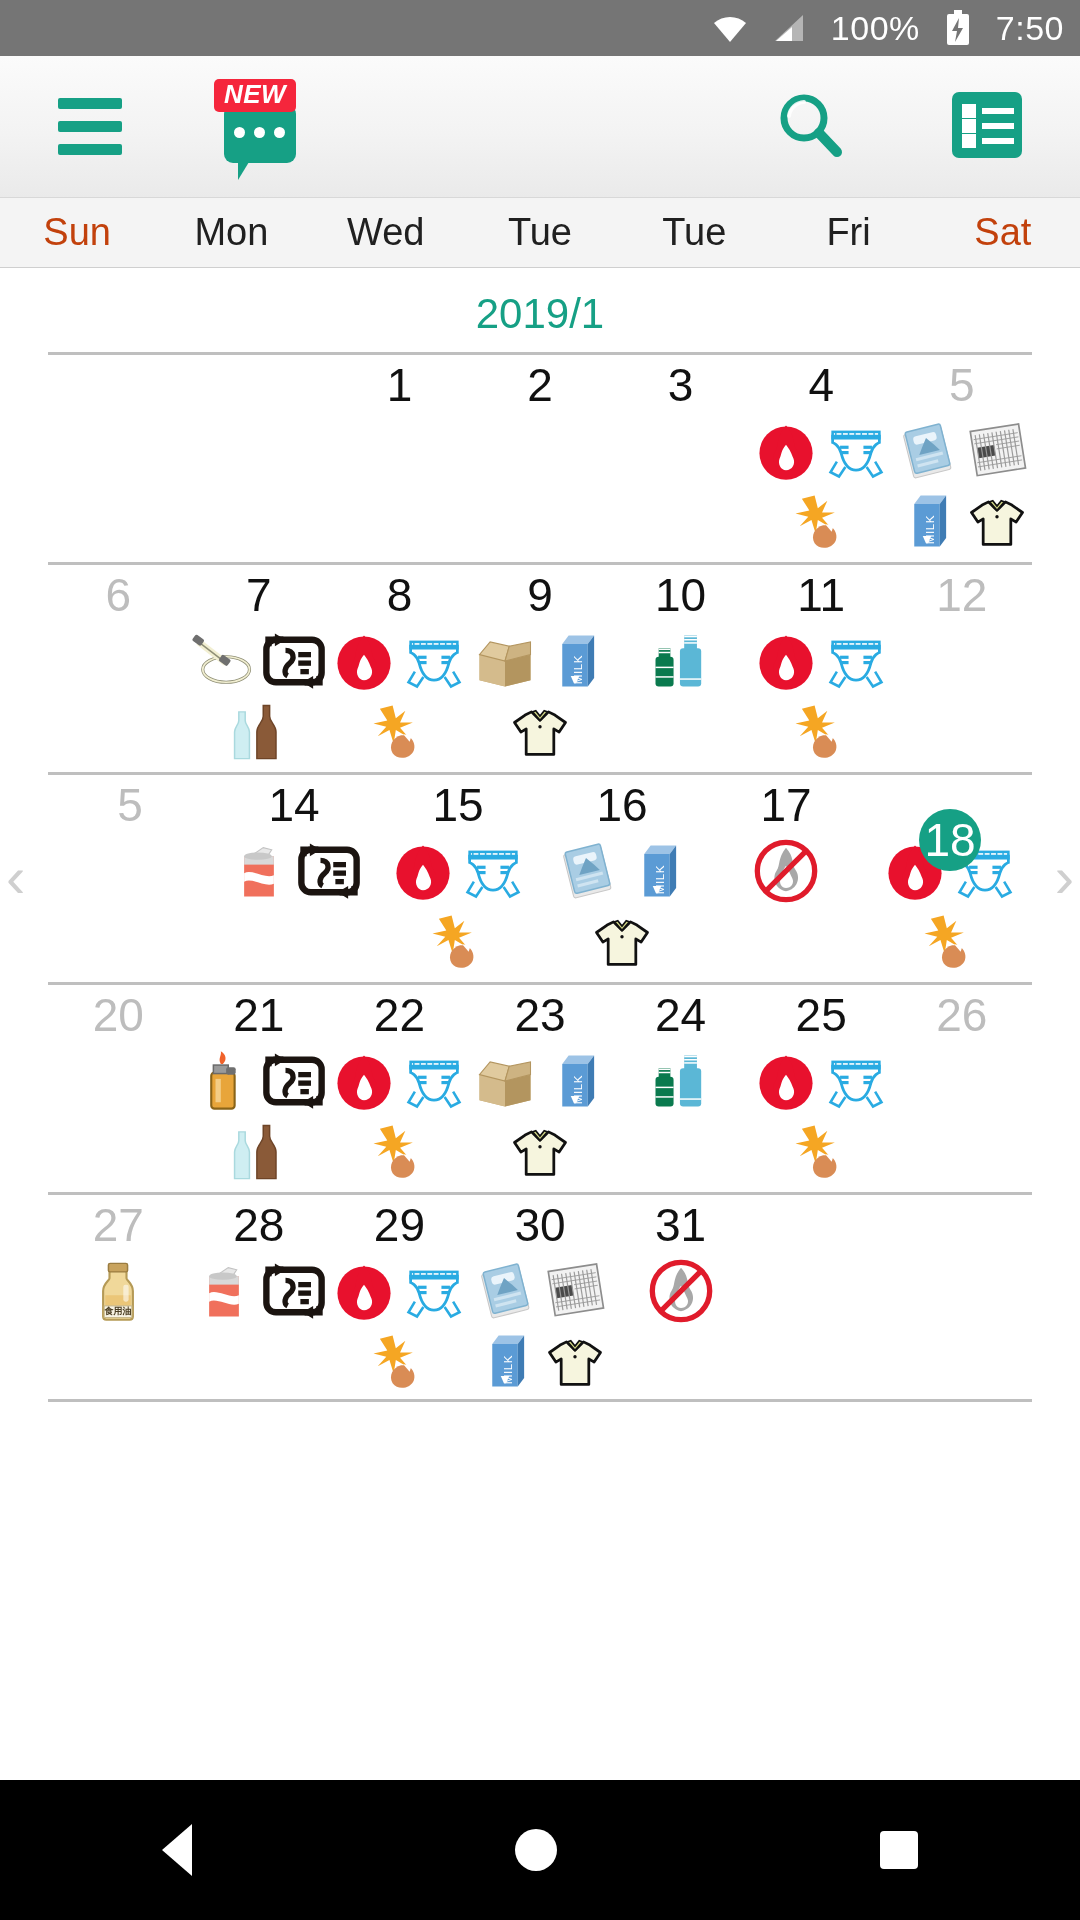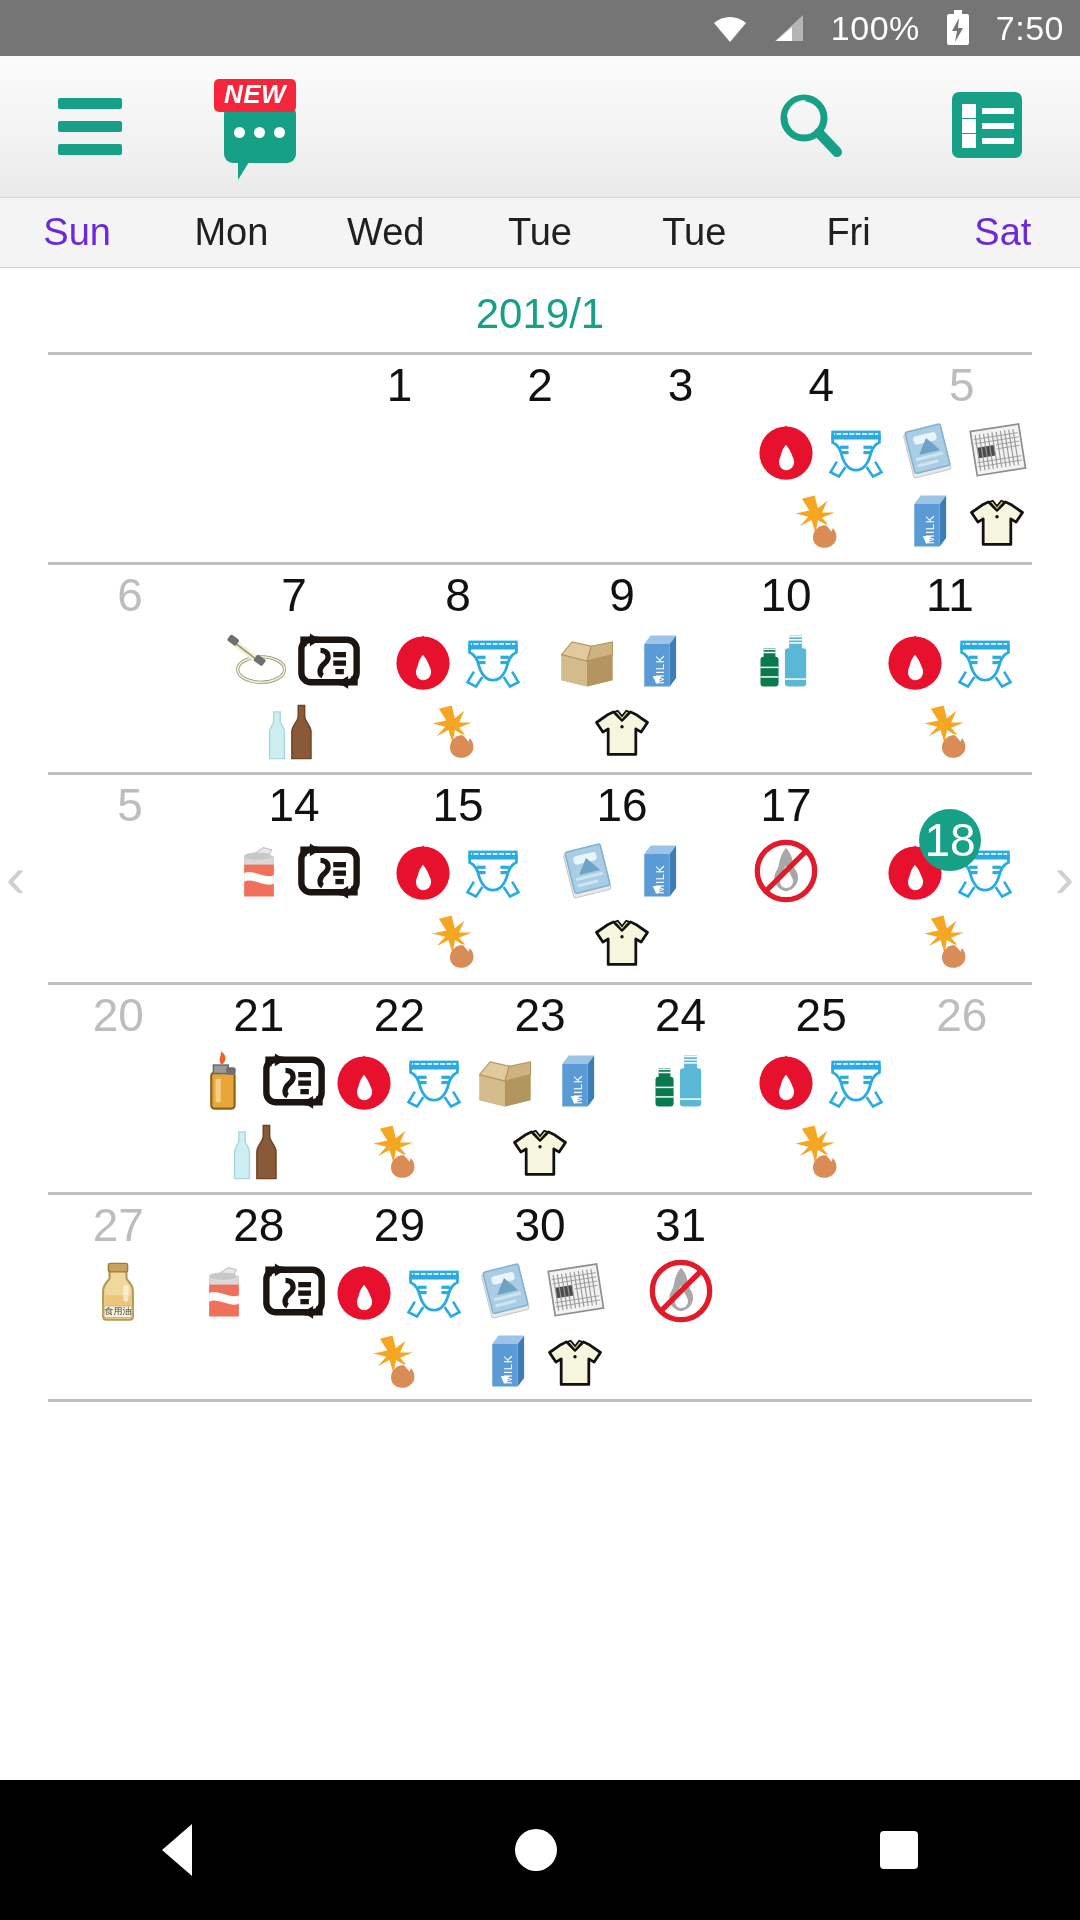--- a/index.html
+++ b/index.html
@@ -56,21 +56,21 @@
 
   
   .weekdays{
     height:70px; display:flex; background:#f4f4f4;
     border-bottom:1px solid #cfcfcf;
   }
   .weekdays div{
     flex:1; text-align:center; font-size:38px; color:#202020;
     display:flex; align-items:center; justify-content:center;
   }
-  .weekdays div.dim{ color:#6d28d9; }
+  .weekdays div.dim{ color:#c2410c; }
 
   
   .month-label{
     text-align:center; color:#16a085; font-size:42px;
     padding:22px 0 14px;
   }
 
   
   .cal-wrap{ position:relative; }
   .week{
@@ -490,20 +490,23 @@
             </span>
             <span style="width: 68px; height: 68px; display: block; flex: 0 0 auto;">
               <svg class="ic" viewBox="0 0 64 64" xmlns="http://www.w3.org/2000/svg" width="68" height="68">
                 <path d="M26 8 L29 20 L38 13 L33 24 L45 24 L33 29 L41 38 L29 31 L27 44 L23 31 L12 37 L20 28 L8 25 L21 22 L14 11 Z" fill="#f5a623"></path>
                 <path d="M34 36 C26 38 22 46 26 53 C31 60 43 58 46 50 C48 44 44 37 38 36 Z" fill="#d98c55"></path>
                 <path d="M36 35 L44 36 L42 42" fill="#ffffff"></path>
               </svg>
             </span>
           </div>
         </div>
+        <div class="daycell">
+          <div class="daynum dim">12</div>
+        </div>
       </div>
       <div class="week">
         <div class="daycell">
           <div class="daynum dim">5</div>
         </div>
         <div class="daycell">
           <div class="daynum">14</div>
           <div class="icons">
             <span style="width: 68px; height: 68px; display: block; flex: 0 0 auto;">
               <svg class="ic" viewBox="0 0 64 64" xmlns="http://www.w3.org/2000/svg" width="68" height="68">
@@ -829,21 +832,21 @@
           </div>
         </div>
         <div class="daycell">
           <div class="daynum dim">26</div>
         </div>
       </div>
       <div class="week">
         <div class="daycell">
           <div class="daynum dim">27</div>
           <div class="icons">
-            <span style="width: 68px; height: 68px; display: block; flex: 0 0 auto;">
+            <span style="width: 68px; height: 68px; display: block; flex: 0 0 auto; font-weight: bold;">
               <svg class="ic" viewBox="0 0 64 64" xmlns="http://www.w3.org/2000/svg" width="68" height="68">
                 <path d="M24 12 L40 12 L40 20 C40 22 46 25 46 32 L46 56 C46 58 45 59 43 59 L21 59 C19 59 18 58 18 56 L18 32 C18 25 24 22 24 20 Z" fill="#f0d89a" stroke="#b59a56" stroke-width="2"></path>
                 <rect x="23" y="6" width="18" height="8" rx="1.6" fill="#c8a35e" stroke="#9a7c40" stroke-width="1.4"></rect>
                 <path d="M20 36 L44 36 L44 50 L20 50 Z" fill="#e8b85c" opacity="0.55"></path>
                 <rect x="19" y="46" width="26" height="11" fill="#f7f2e2" stroke="#c7b78a" stroke-width="1"></rect>
                 <text x="32" y="54" font-size="8.5" text-anchor="middle" fill="#4a3d22" font-family="DejaVu Sans, sans-serif">食用油</text>
                 <rect x="37" y="26" width="5" height="16" rx="2" fill="#ffffff" opacity="0.55"></rect>
               </svg>
             </span>
           </div>

